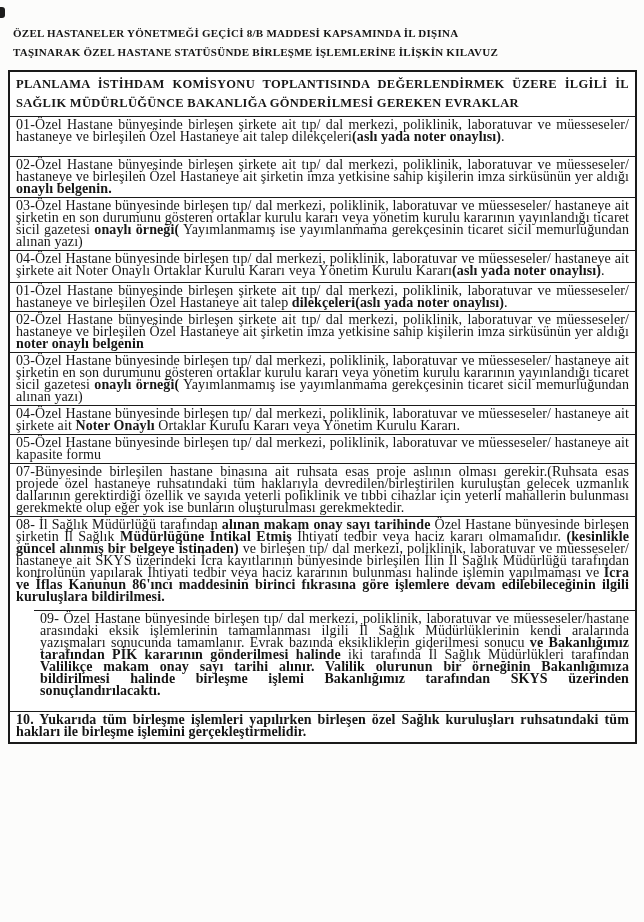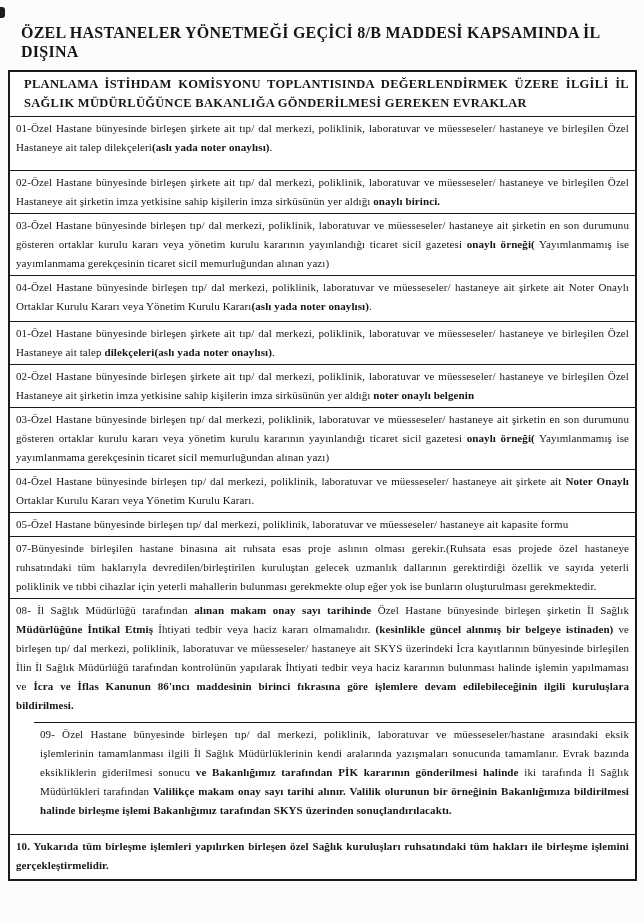--- a/index.html
+++ b/index.html
@@ -10,70 +10,71 @@
     color:#161616;
     position:relative;
     overflow:hidden;
     -webkit-font-smoothing:antialiased;
   }
   .smudge{
     position:absolute;left:0;top:7px;width:5px;height:11px;
     background:#1c1c1c;border-radius:0 3px 3px 0;
   }
   .title{
-    margin:24px 14px 9px 21px;
+    margin:24px 14px 9px 13px;
     font-weight:700;
-    font-size:16px;
+    font-size:11px;
     line-height:18.5px;
     letter-spacing:.25px;
   }
   .doc-table{
     margin:0 7px 0 8px;
     border:2px solid #1a1a1a;
     background:#fff;
   }
   .row{
     border-top:1.6px solid #1a1a1a;
     padding:2px 6px 2px 6px;
-    font-size:11px;
-    line-height:19px;
+    font-size:14px;
+    line-height:12px;
     text-align:justify;
     letter-spacing:.1px;
   }
   .row:first-child{border-top:0;}
   .row.header{
     font-weight:700;
     font-size:12.5px;
     line-height:18.5px;
     letter-spacing:.3px;
-    padding:3px 6px 4px 14px;
+    padding:3px 6px 4px 6px;
   }
   .row b{font-weight:700;}
   
   .row:nth-child(2){padding-bottom:13px;}
   .row:nth-child(5){padding-bottom:5px;}
   .row:nth-child(12){padding-bottom:7px;}
   .row:nth-child(13){padding-bottom:14px;margin-left:24px;}
   .row:nth-child(14){padding-bottom:4px;}
   .row:nth-child(16){padding-bottom:18px;}
 </style>
 </head>
 <body>
 
 <div class="page">
   <div class="smudge"></div>
 
   <header class="title">
     <div>ÖZEL HASTANELER YÖNETMEĞİ GEÇİCİ 8/B MADDESİ KAPSAMINDA İL DIŞINA</div>
+    <div>TAŞINARAK ÖZEL HASTANE STATÜSÜNDE BİRLEŞME İŞLEMLERİNE İLİŞKİN KILAVUZ</div>
   </header>
 
   <section class="doc-table">
       <div class="row header"><b>PLANLAMA İSTİHDAM KOMİSYONU TOPLANTISINDA DEĞERLENDİRMEK ÜZERE İLGİLİ İL SAĞLIK MÜDÜRLÜĞÜNCE BAKANLIĞA GÖNDERİLMESİ GEREKEN EVRAKLAR</b></div>
       <div class="row item"><span>01-Özel Hastane bünyesinde birleşen şirkete ait tıp/ dal merkezi, poliklinik, laboratuvar ve müesseseler/ hastaneye ve birleşilen Özel Hastaneye ait talep dilekçeleri</span><b>(aslı yada noter onaylısı)</b><span>.</span></div>
-      <div class="row item"><span>02-Özel Hastane bünyesinde birleşen şirkete ait tıp/ dal merkezi, poliklinik, laboratuvar ve müesseseler/ hastaneye ve birleşilen Özel Hastaneye ait şirketin imza yetkisine sahip kişilerin imza sirküsünün yer aldığı </span><b>onaylı birinci.</b></div>
+      <div class="row item"><span>02-Özel Hastane bünyesinde birleşen şirkete ait tıp/ dal merkezi, poliklinik, laboratuvar ve müesseseler/ hastaneye ve birleşilen Özel Hastaneye ait şirketin imza yetkisine sahip kişilerin imza sirküsünün yer aldığı </span><b>onaylı belgenin.</b></div>
       <div class="row item"><span>03-Özel Hastane bünyesinde birleşen tıp/ dal merkezi, poliklinik, laboratuvar ve müesseseler/ hastaneye ait şirketin en son durumunu gösteren ortaklar kurulu kararı veya yönetim kurulu kararının yayınlandığı ticaret sicil gazetesi </span><b>onaylı örneği(</b><span> Yayımlanmamış ise yayımlanmama gerekçesinin ticaret sicil memurluğundan alınan yazı)</span></div>
       <div class="row item"><span>04-Özel Hastane bünyesinde birleşen tıp/ dal merkezi, poliklinik, laboratuvar ve müesseseler/ hastaneye ait şirkete ait Noter Onaylı Ortaklar Kurulu Kararı veya Yönetim Kurulu Kararı</span><b>(aslı yada noter onaylısı)</b><span>.</span></div>
       <div class="row item"><span>01-Özel Hastane bünyesinde birleşen şirkete ait tıp/ dal merkezi, poliklinik, laboratuvar ve müesseseler/ hastaneye ve birleşilen Özel Hastaneye ait talep </span><b>dilekçeleri(aslı yada noter onaylısı)</b><span>.</span></div>
       <div class="row item"><span>02-Özel Hastane bünyesinde birleşen şirkete ait tıp/ dal merkezi, poliklinik, laboratuvar ve müesseseler/ hastaneye ve birleşilen Özel Hastaneye ait şirketin imza yetkisine sahip kişilerin imza sirküsünün yer aldığı </span><b>noter onaylı belgenin</b></div>
       <div class="row item"><span>03-Özel Hastane bünyesinde birleşen tıp/ dal merkezi, poliklinik, laboratuvar ve müesseseler/ hastaneye ait şirketin en son durumunu gösteren ortaklar kurulu kararı veya yönetim kurulu kararının yayınlandığı ticaret sicil gazetesi </span><b>onaylı örneği(</b><span> Yayımlanmamış ise yayımlanmama gerekçesinin ticaret sicil memurluğundan alınan yazı)</span></div>
       <div class="row item"><span>04-Özel Hastane bünyesinde birleşen tıp/ dal merkezi, poliklinik, laboratuvar ve müesseseler/ hastaneye ait şirkete ait </span><b>Noter Onaylı</b><span> Ortaklar Kurulu Kararı veya Yönetim Kurulu Kararı.</span></div>
       <div class="row item"><span>05-Özel Hastane bünyesinde birleşen tıp/ dal merkezi, poliklinik, laboratuvar ve müesseseler/ hastaneye ait kapasite formu</span></div>
       <div class="row item"><span>07-Bünyesinde birleşilen hastane binasına ait ruhsata esas proje aslının olması gerekir.(Ruhsata esas projede özel hastaneye ruhsatındaki tüm haklarıyla devredilen/birleştirilen kuruluştan gelecek uzmanlık dallarının gerektirdiği özellik ve sayıda yeterli poliklinik ve tıbbi cihazlar için yeterli mahallerin bulunması gerekmekte olup eğer yok ise bunların oluşturulması gerekmektedir.</span></div>
       <div class="row item"><span>08- İl Sağlık Müdürlüğü tarafından </span><b>alınan makam onay sayı tarihinde</b><span> Özel Hastane bünyesinde birleşen şirketin İl Sağlık </span><b>Müdürlüğüne İntikal Etmiş</b><span> İhtiyati tedbir veya haciz kararı olmamalıdır. </span><b>(kesinlikle güncel alınmış bir belgeye istinaden)</b><span> ve birleşen tıp/ dal merkezi, poliklinik, laboratuvar ve müesseseler/ hastaneye ait SKYS üzerindeki İcra kayıtlarının bünyesinde birleşilen İlin İl Sağlık Müdürlüğü tarafından kontrolünün yapılarak İhtiyati tedbir veya haciz kararının bulunması halinde işlemin yapılmaması ve </span><b>İcra ve İflas Kanunun 86'ıncı maddesinin birinci fıkrasına göre işlemlere devam edilebileceğinin ilgili kuruluşlara bildirilmesi.</b></div>
       <div class="row item"><span>09- Özel Hastane bünyesinde birleşen tıp/ dal merkezi, poliklinik, laboratuvar ve müesseseler/hastane arasındaki eksik işlemlerinin tamamlanması ilgili İl Sağlık Müdürlüklerinin kendi aralarında yazışmaları sonucunda tamamlanır. Evrak bazında eksikliklerin giderilmesi sonucu </span><b>ve Bakanlığımız tarafından PİK kararının gönderilmesi halinde</b><span> iki tarafında İl Sağlık Müdürlükleri tarafından </span><b>Valilikçe makam onay sayı tarihi alınır. Valilik olurunun bir örneğinin Bakanlığımıza bildirilmesi halinde birleşme işlemi Bakanlığımız tarafından SKYS üzerinden sonuçlandırılacaktı.</b></div>

